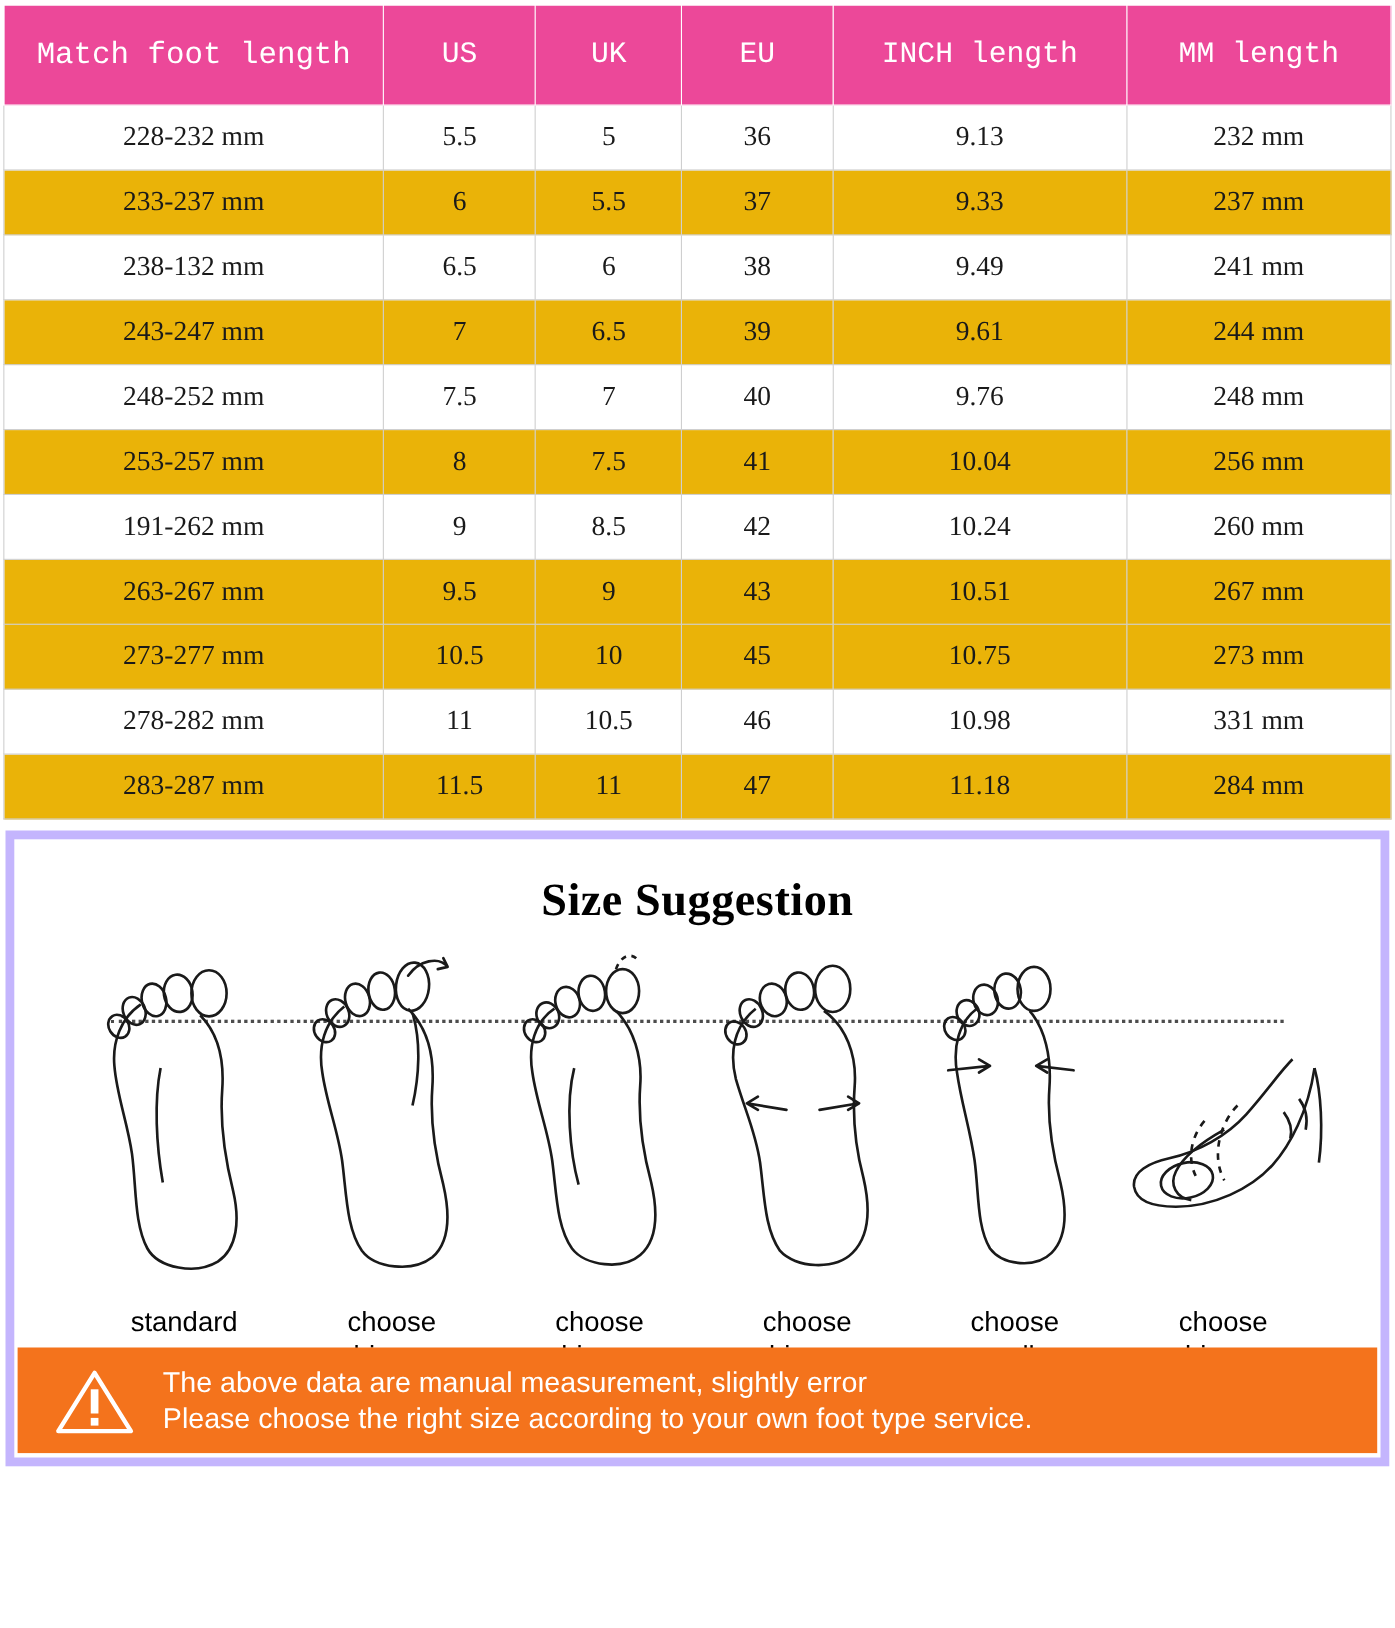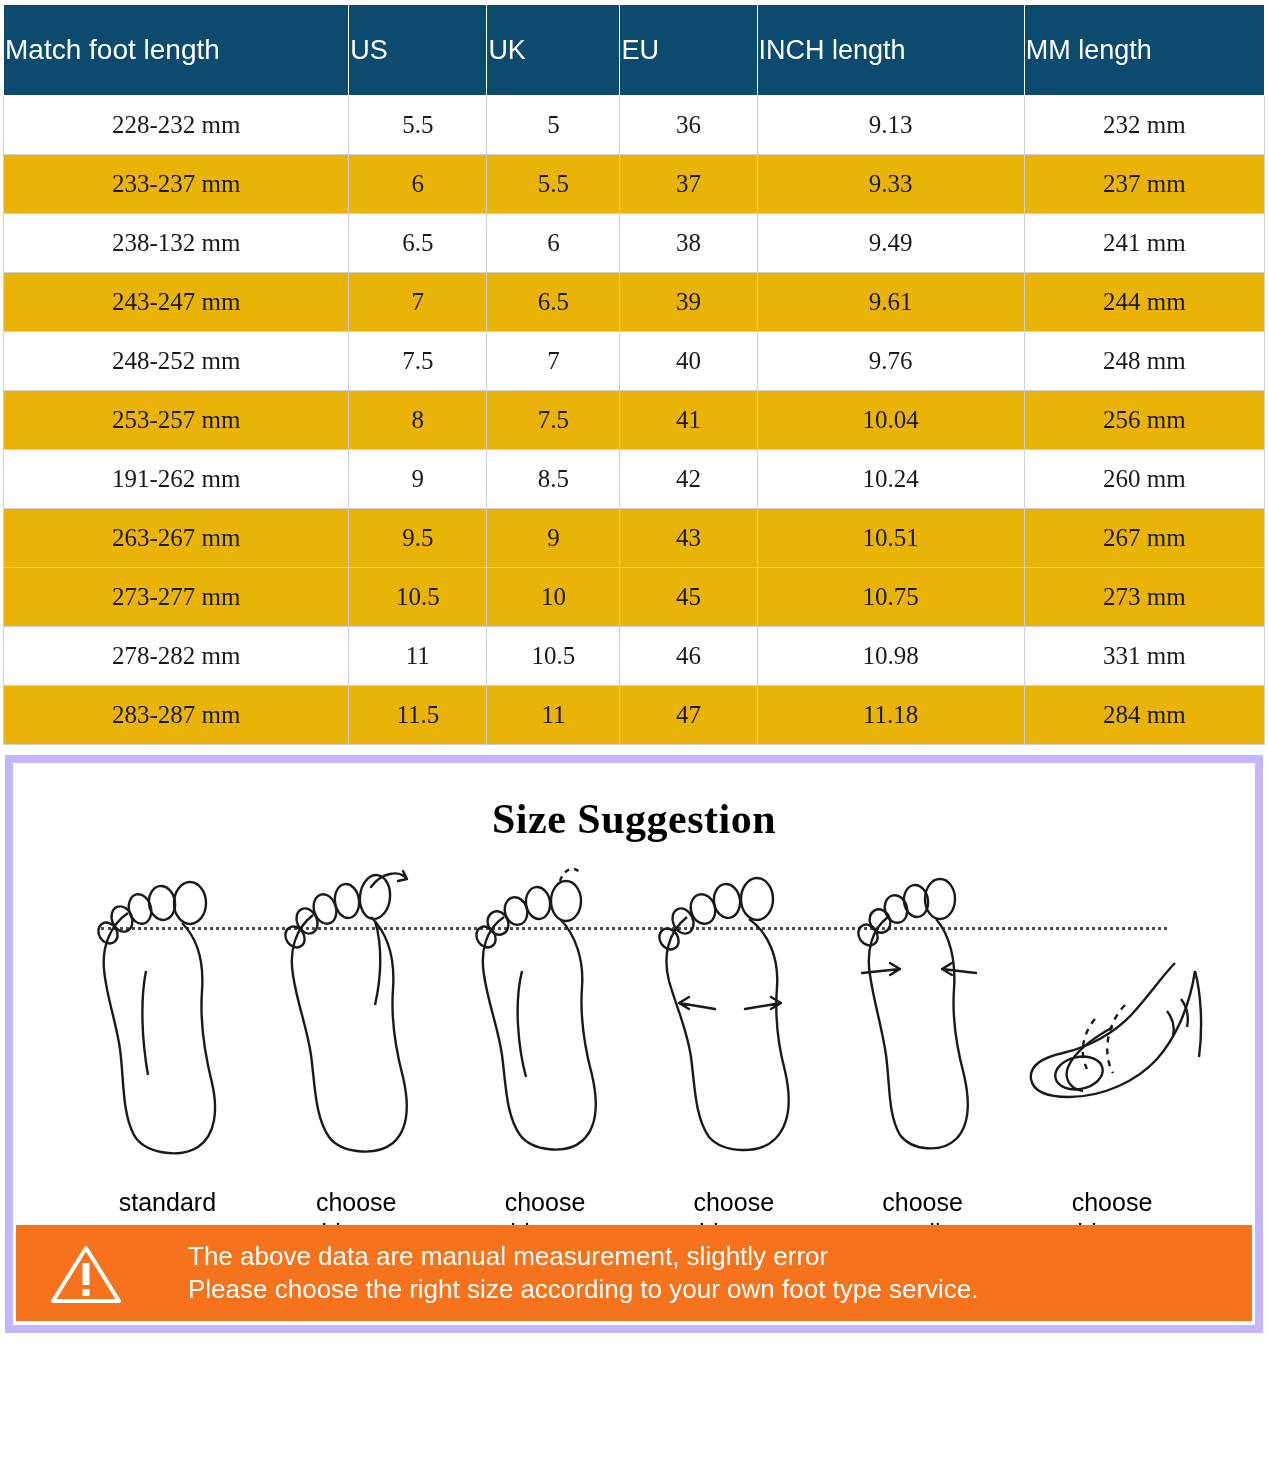--- a/index.html
+++ b/index.html
@@ -22,28 +22,28 @@
   }
 
   
   .size-table {
     width: 1262px;
     margin: 4px auto 0 auto;
     border-collapse: collapse;
     table-layout: fixed;
   }
   .size-table th {
-    background: #0c4a6e;
+    background: #ec4899;
     color: #ffffff;
-    font-family: Liberation Sans, sans-serif;
+    font-family: Liberation Mono, monospace;
     font-weight: normal;
     font-size: 27px;
     height: 88px;
     border: 1px solid #ffffff;
-    text-align: left;
+    text-align: center;
     vertical-align: middle;
   }
   .size-table th.first-col {
     font-size: 28px;
   }
   .size-table td {
     border: 1px solid #cfcfcf;
     text-align: center;
     vertical-align: middle;
     height: 56px;
@@ -121,21 +121,20 @@
     position: absolute;
     left: 3px;
     right: 3px;
     bottom: 4px;
     height: 96px;
     background: #f4731c;
     display: flex;
     align-items: center;
     padding-left: 34px;
     box-sizing: border-box;
-    gap: 40px;
   }
   .warn-icon {
     flex: 0 0 auto;
     margin-right: 26px;
     margin-top: 2px;
   }
   .warn-text {
     color: #ffffff;
     font-family: "Liberation Sans", sans-serif;
     font-size: 26px;

